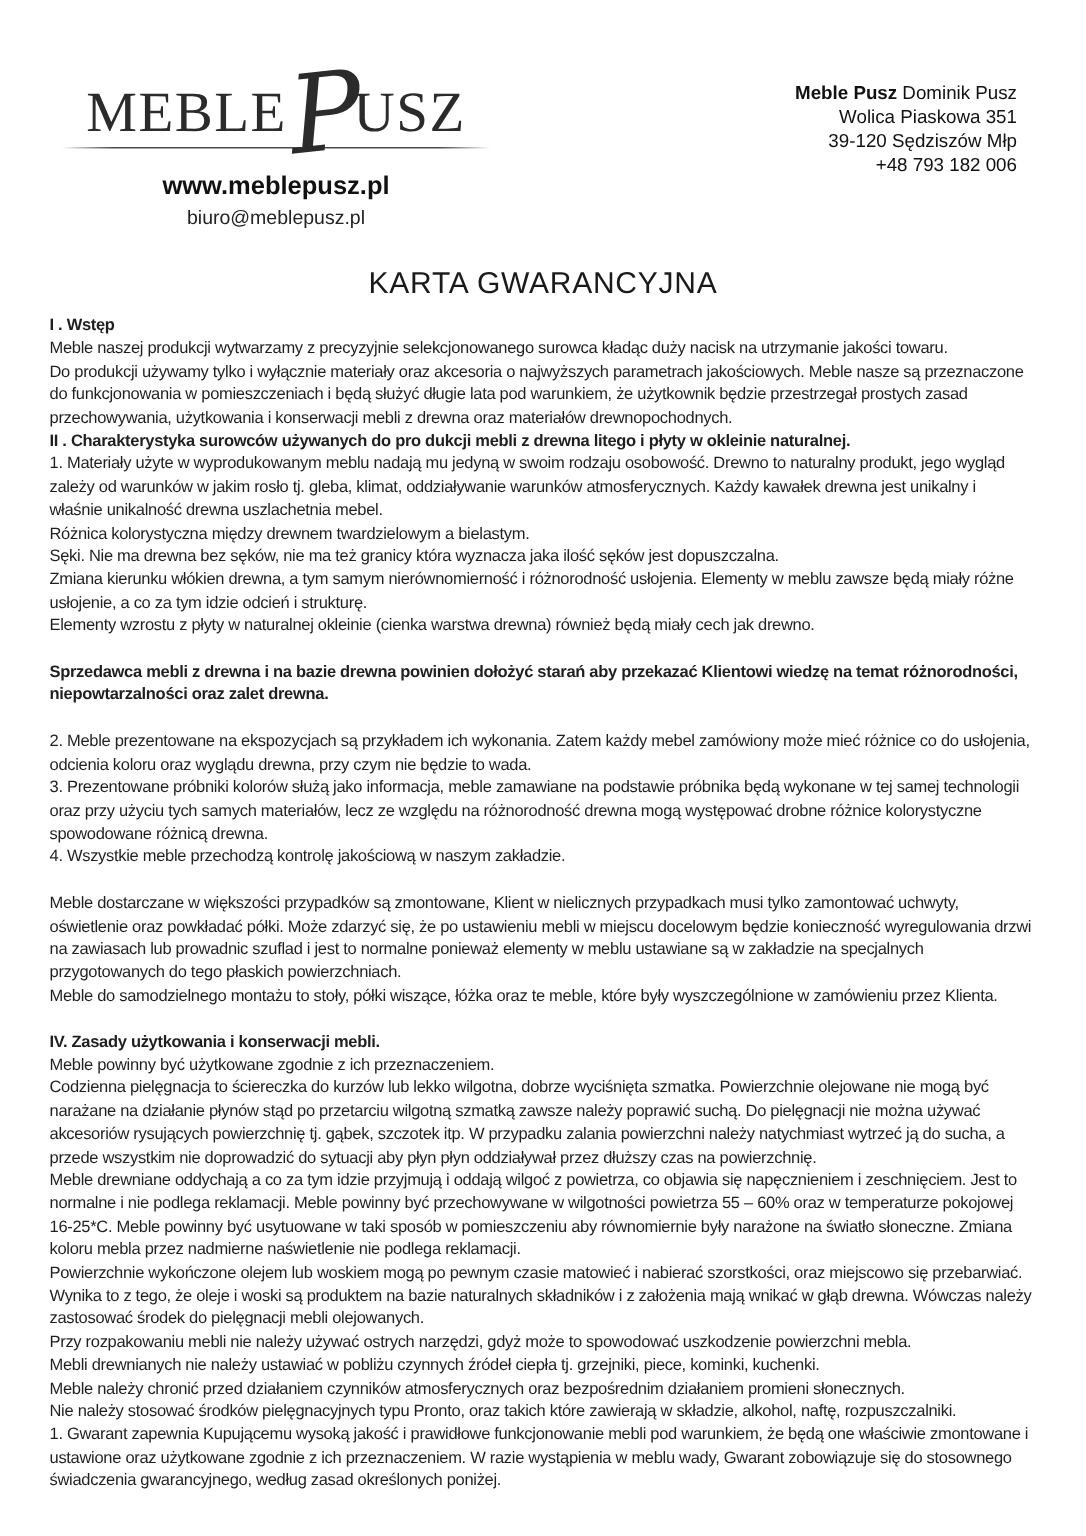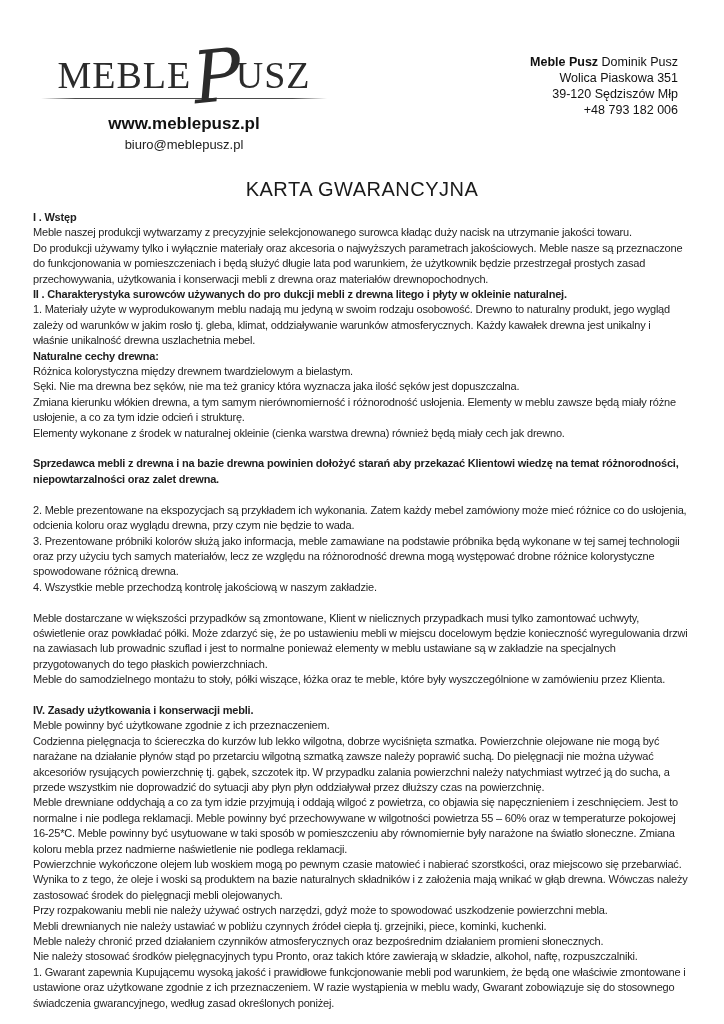--- a/index.html
+++ b/index.html
@@ -125,25 +125,24 @@
   </div>
 
   <h1 class="doc-title">KARTA GWARANCYJNA</h1>
 
   <div class="doc-body">
       <p class="heading">I . Wstęp</p>
       <p class="para">Meble naszej produkcji wytwarzamy z precyzyjnie selekcjonowanego surowca kładąc duży nacisk na utrzymanie jakości towaru.</p>
       <p class="para">Do produkcji używamy tylko i wyłącznie materiały oraz akcesoria o najwyższych parametrach jakościowych. Meble nasze są przeznaczone do funkcjonowania w pomieszczeniach i będą służyć długie lata pod warunkiem, że użytkownik będzie przestrzegał prostych zasad przechowywania, użytkowania i konserwacji  mebli z drewna oraz materiałów drewnopochodnych.</p>
       <p class="heading">II . Charakterystyka surowców używanych do pro dukcji mebli z drewna litego i płyty w okleinie naturalnej.</p>
       <p class="para">1. Materiały użyte w wyprodukowanym meblu nadają mu jedyną w swoim rodzaju osobowość. Drewno to naturalny produkt, jego wygląd zależy od warunków w jakim rosło tj. gleba, klimat, oddziaływanie warunków atmosferycznych. Każdy kawałek drewna jest unikalny i właśnie unikalność drewna uszlachetnia mebel.</p>
-      <p class="heading">Naturalne cechy drewna:</p>
       <p class="para">Różnica kolorystyczna między drewnem twardzielowym a bielastym.</p>
       <p class="para">Sęki. Nie ma drewna bez sęków, nie ma też granicy która wyznacza jaka ilość sęków jest dopuszczalna.</p>
       <p class="para">Zmiana kierunku włókien drewna, a tym samym nierównomierność i różnorodność usłojenia. Elementy w meblu zawsze będą miały różne usłojenie, a co za tym idzie odcień i strukturę.</p>
-      <p class="para">Elementy wykonane z środek w naturalnej okleinie (cienka warstwa drewna) również będą miały cech jak drewno.</p>
+      <p class="para">Elementy wzrostu z płyty w naturalnej okleinie (cienka warstwa drewna) również będą miały cech jak drewno.</p>
       <div class="spacer"></div>
       <p class="para bold">Sprzedawca mebli z drewna i na bazie drewna powinien dołożyć starań aby przekazać Klientowi wiedzę na temat różnorodności, niepowtarzalności oraz zalet drewna.</p>
       <div class="spacer"></div>
       <p class="para">2. Meble prezentowane na ekspozycjach są przykładem ich wykonania. Zatem każdy mebel zamówiony może mieć różnice co do usłojenia, odcienia koloru oraz wyglądu drewna, przy czym nie będzie to wada.</p>
       <p class="para">3. Prezentowane próbniki kolorów służą jako informacja, meble zamawiane na podstawie próbnika będą wykonane w tej samej technologii oraz przy użyciu tych samych materiałów, lecz ze względu na różnorodność drewna mogą występować drobne różnice kolorystyczne spowodowane różnicą drewna.</p>
       <p class="para">4. Wszystkie meble przechodzą kontrolę jakościową w naszym zakładzie.</p>
       <div class="spacer"></div>
       <p class="para">Meble dostarczane w większości przypadków są zmontowane, Klient w nielicznych przypadkach musi tylko zamontować uchwyty, oświetlenie oraz powkładać półki. Może zdarzyć się, że po ustawieniu mebli w miejscu docelowym będzie konieczność wyregulowania drzwi na zawiasach lub prowadnic szuflad i jest to normalne ponieważ elementy w meblu ustawiane są w zakładzie na specjalnych przygotowanych do tego płaskich powierzchniach.</p>
       <p class="para">Meble do samodzielnego montażu to stoły, półki wiszące, łóżka oraz te meble, które były wyszczególnione w zamówieniu przez Klienta.</p>
       <div class="spacer"></div>

